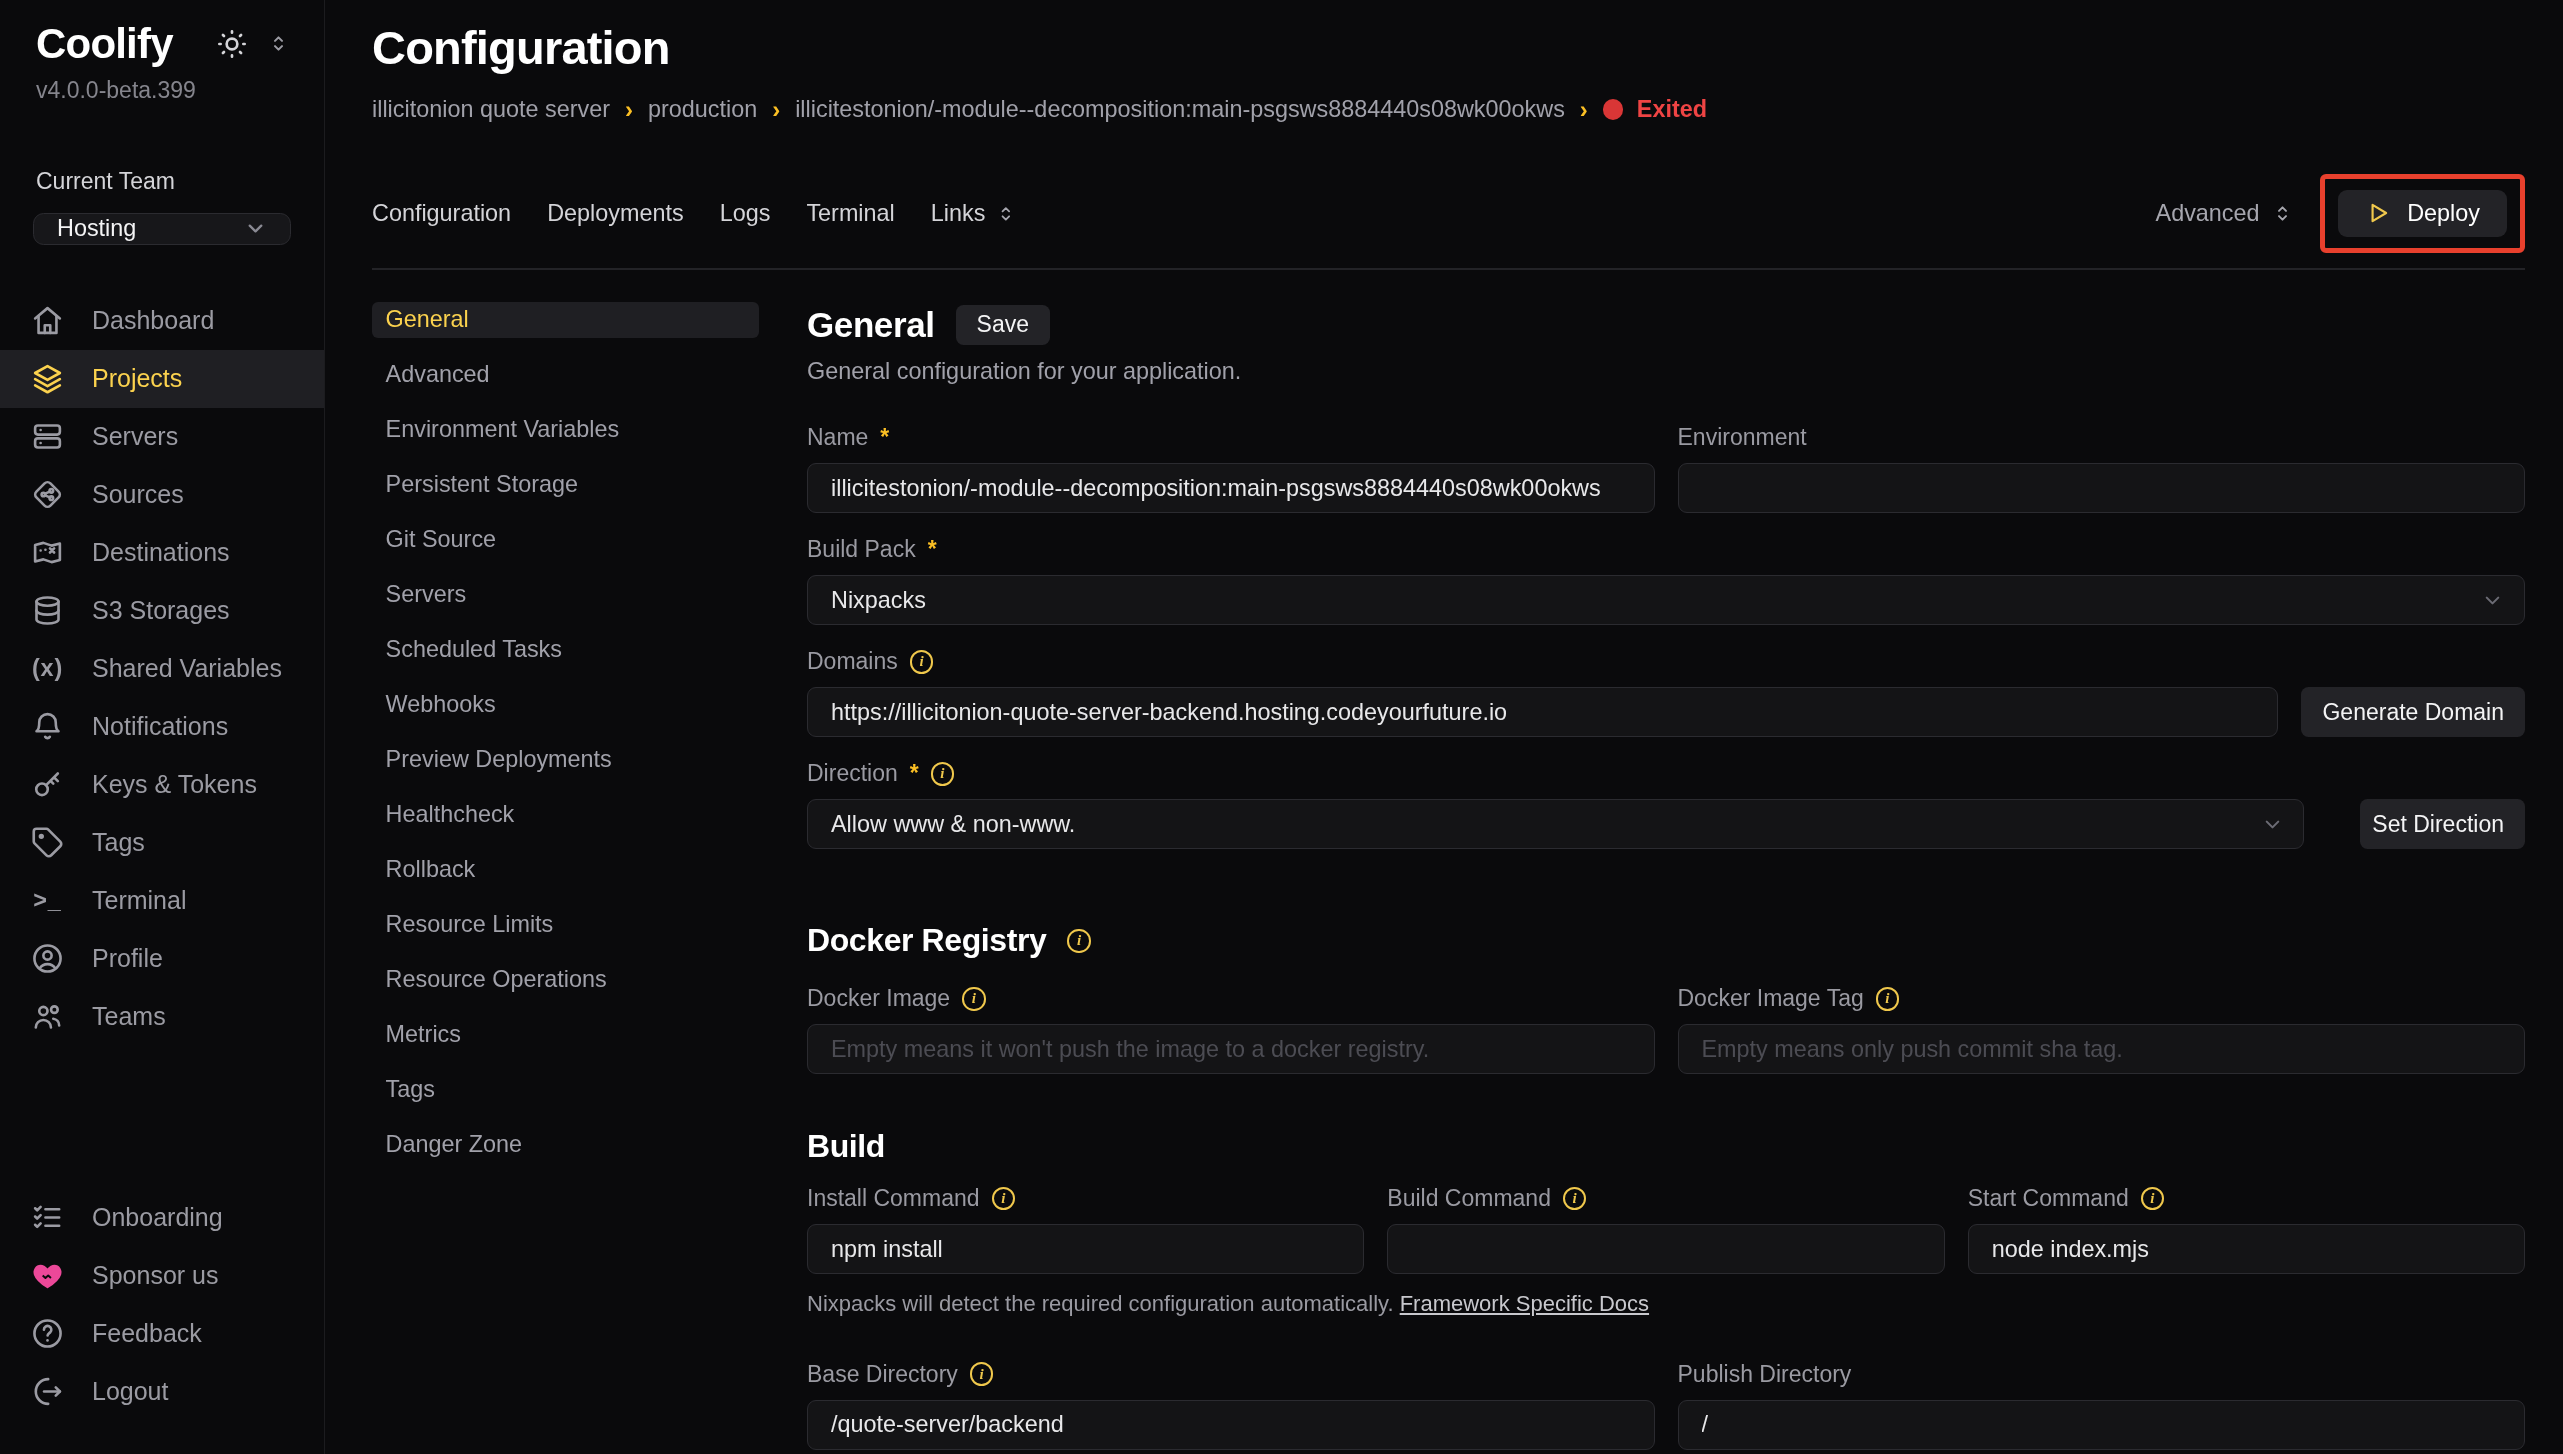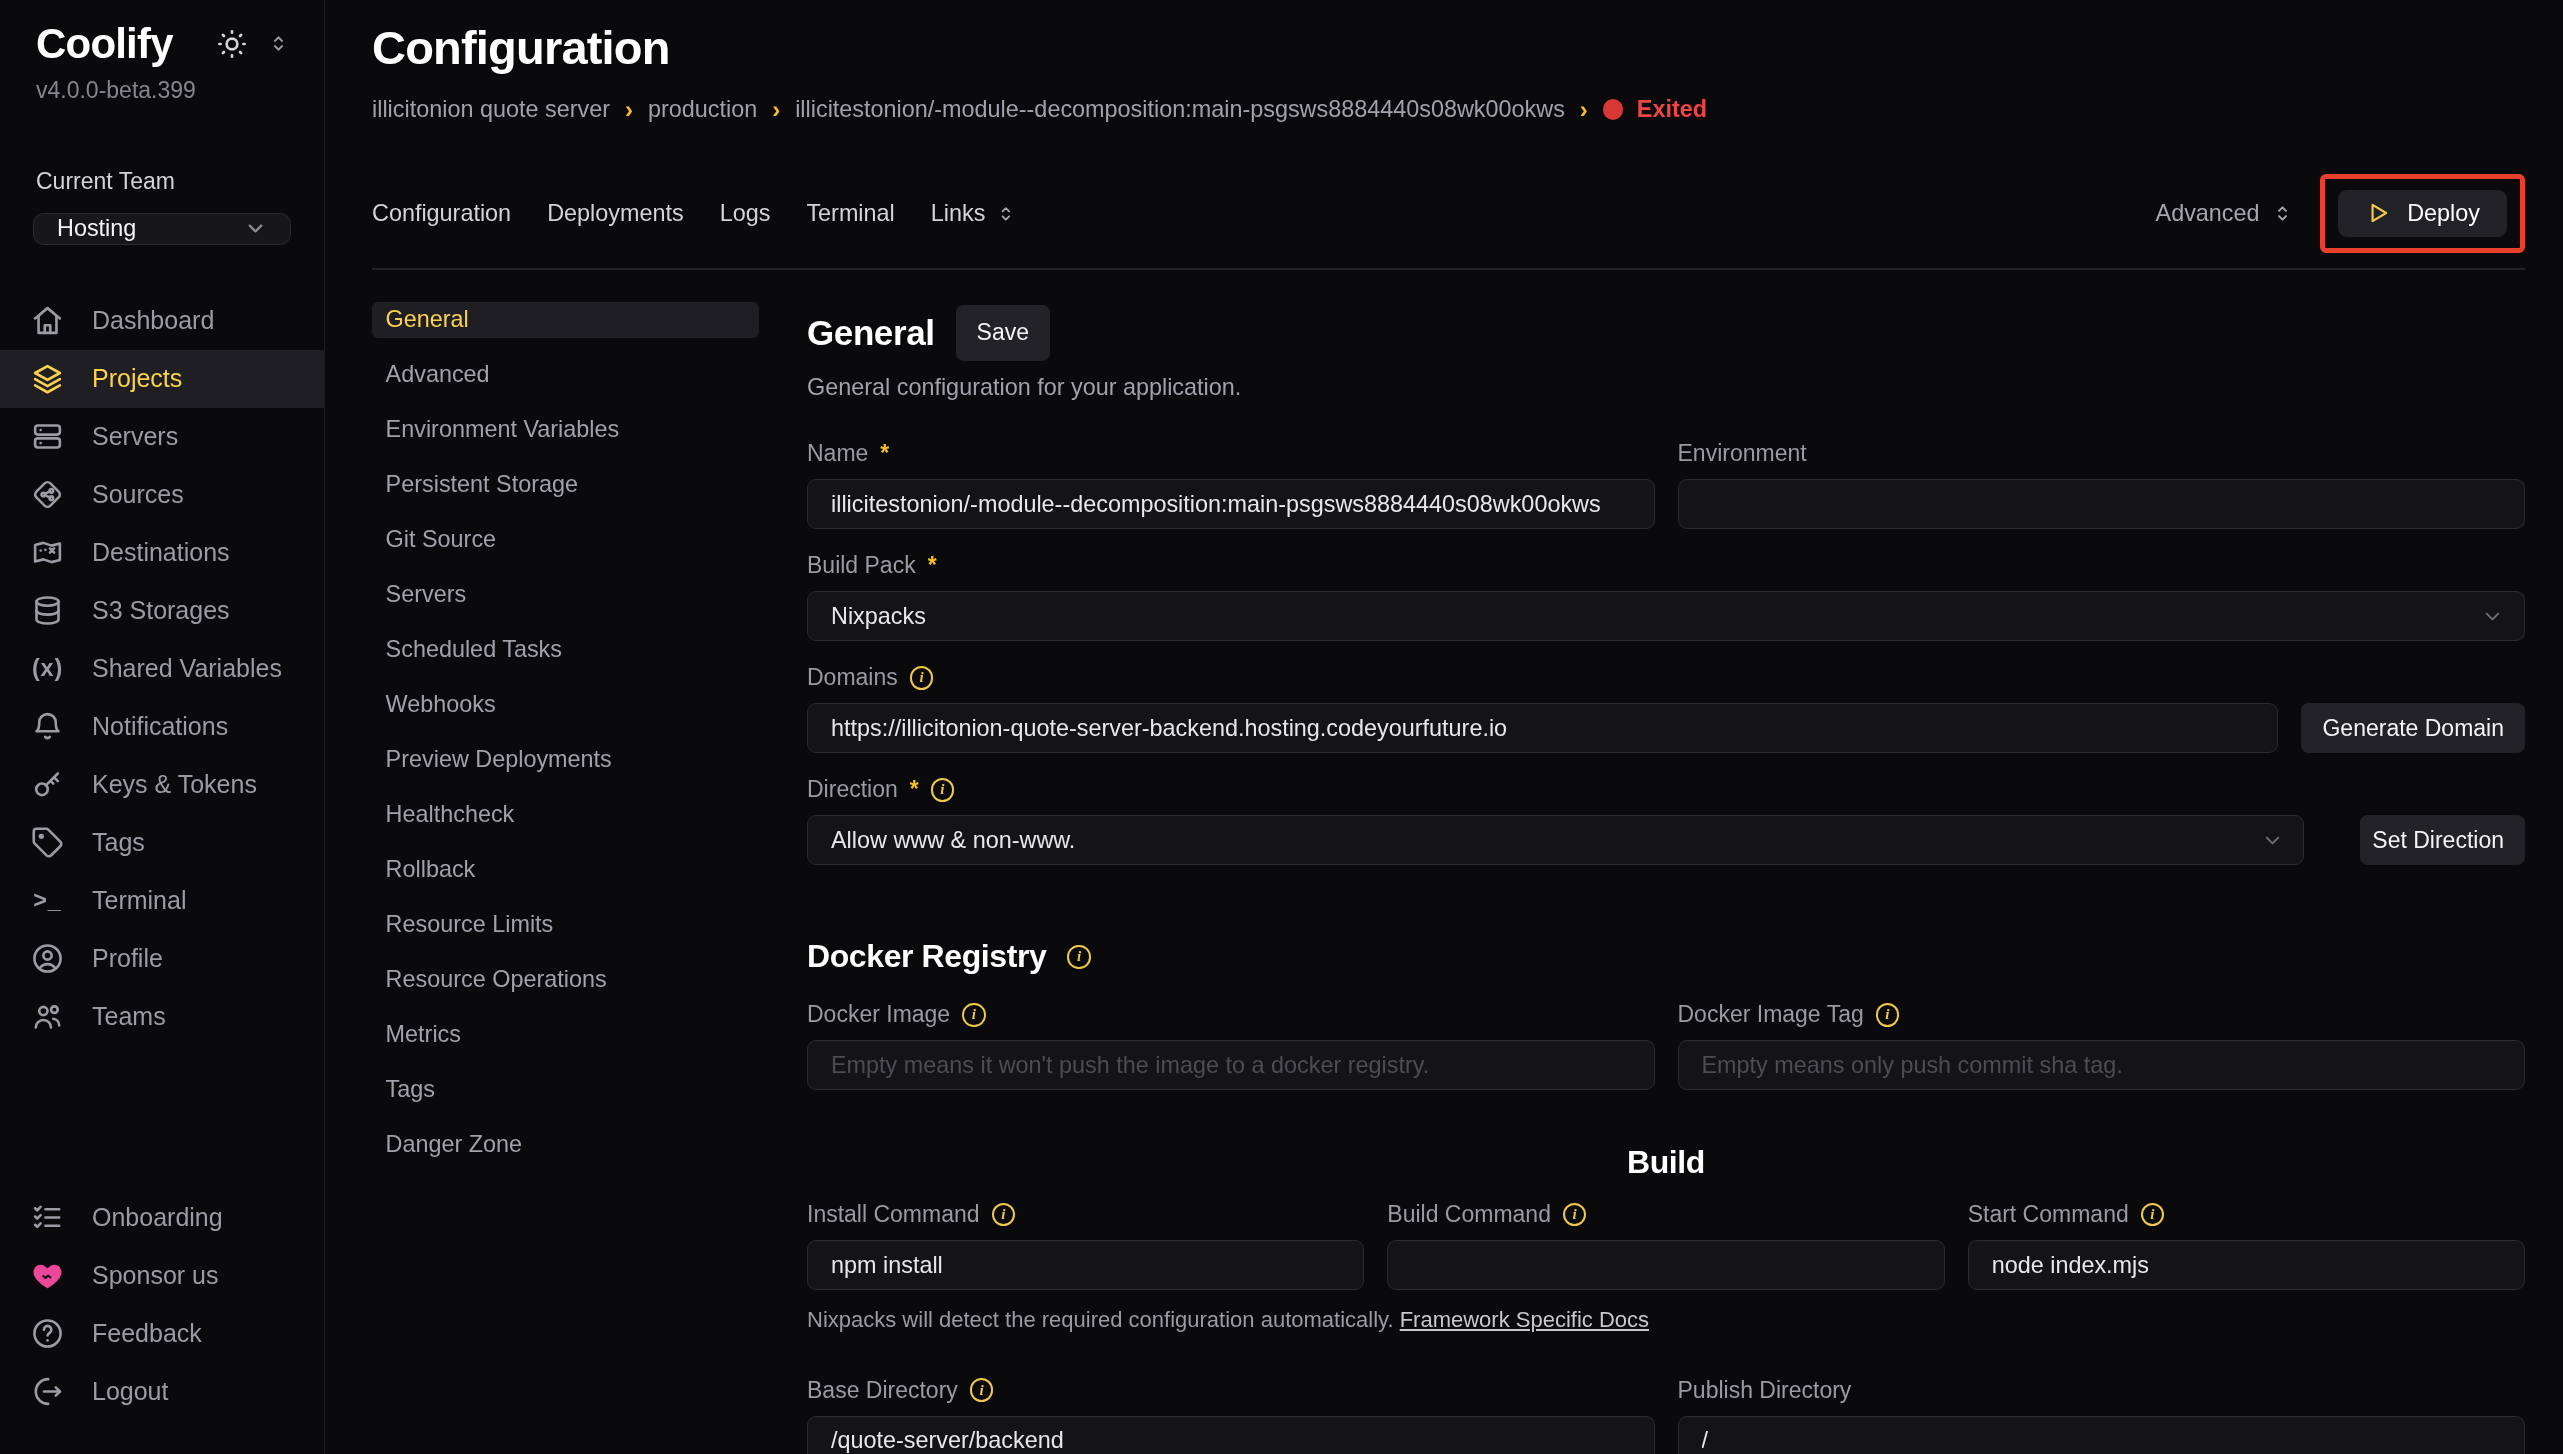--- a/index.html
+++ b/index.html
@@ -55,21 +55,21 @@
   .content { display:flex; gap:48px; margin-top:32px; flex:1; min-height:0; }
   .subnav { width:387px; flex-shrink:0; display:flex; flex-direction:column; gap:19px; }
   .subnav-item { height:36px; display:flex; align-items:center; padding:0 13.6px; font-size:23.4px;
                  color:#a1a1aa; border-radius:6px; cursor:pointer; }
   .subnav-item.active { background:#1f1f23; color:#fbd24e; }
 
   .form { flex:1; padding-top:3px; }
   .section-head { display:flex; align-items:center; gap:21px; }
   .h2 { font-size:35px; font-weight:800; color:#ffffff; letter-spacing:-0.4px; }
   .h3 { font-size:32px; font-weight:800; color:#ffffff; letter-spacing:-0.4px; }
-  .btn { background:#232327; border:none; border-radius:7.6px; height:56px; padding:0 21px;
+  .btn { background:#232327; border:none; border-radius:7.6px; height:40px; padding:0 21px;
          font-size:23px; color:#f4f4f5; display:inline-flex; align-items:center; justify-content:center;
          cursor:pointer; white-space:nowrap; font-family:inherit; }
   .section-desc { margin-top:13.6px; color:#a1a1aa; font-size:23.4px; }
 
   .row { margin-top:39px; }
   .row-tight { margin-top:23px; }
   .grid-2 { display:grid; grid-template-columns:1fr 1fr; column-gap:23px; }
   .grid-3 { display:grid; grid-template-columns:1fr 1fr 1fr; column-gap:23px; }
   .field-label { display:flex; align-items:center; gap:12px; font-size:23px; color:#9a9aa2; margin-bottom:12px; }
   .req { color:#fbbf24; font-weight:700; }
@@ -444,21 +444,21 @@
           </div>
           <div>
             <div class="field-label">
               <span>Docker Image Tag</span>
                 <span class="info-icon"></span>
             </div>
             <input class="input" type="text" placeholder="Empty means only push commit sha tag." style="">
           </div>
         </div>
 
-        <div class="row" style="margin-top:54px;text-align:center;">
+        <div class="row" style="margin-top:54px;">
           <span class="h3">Build</span>
         </div>
 
         <div class="row grid-3" style="margin-top:19.7px;">
           <div>
             <div class="field-label">
               <span>Install Command</span>
                 <span class="info-icon"></span>
             </div>
             <input class="input" type="text" value="npm install" style="">

